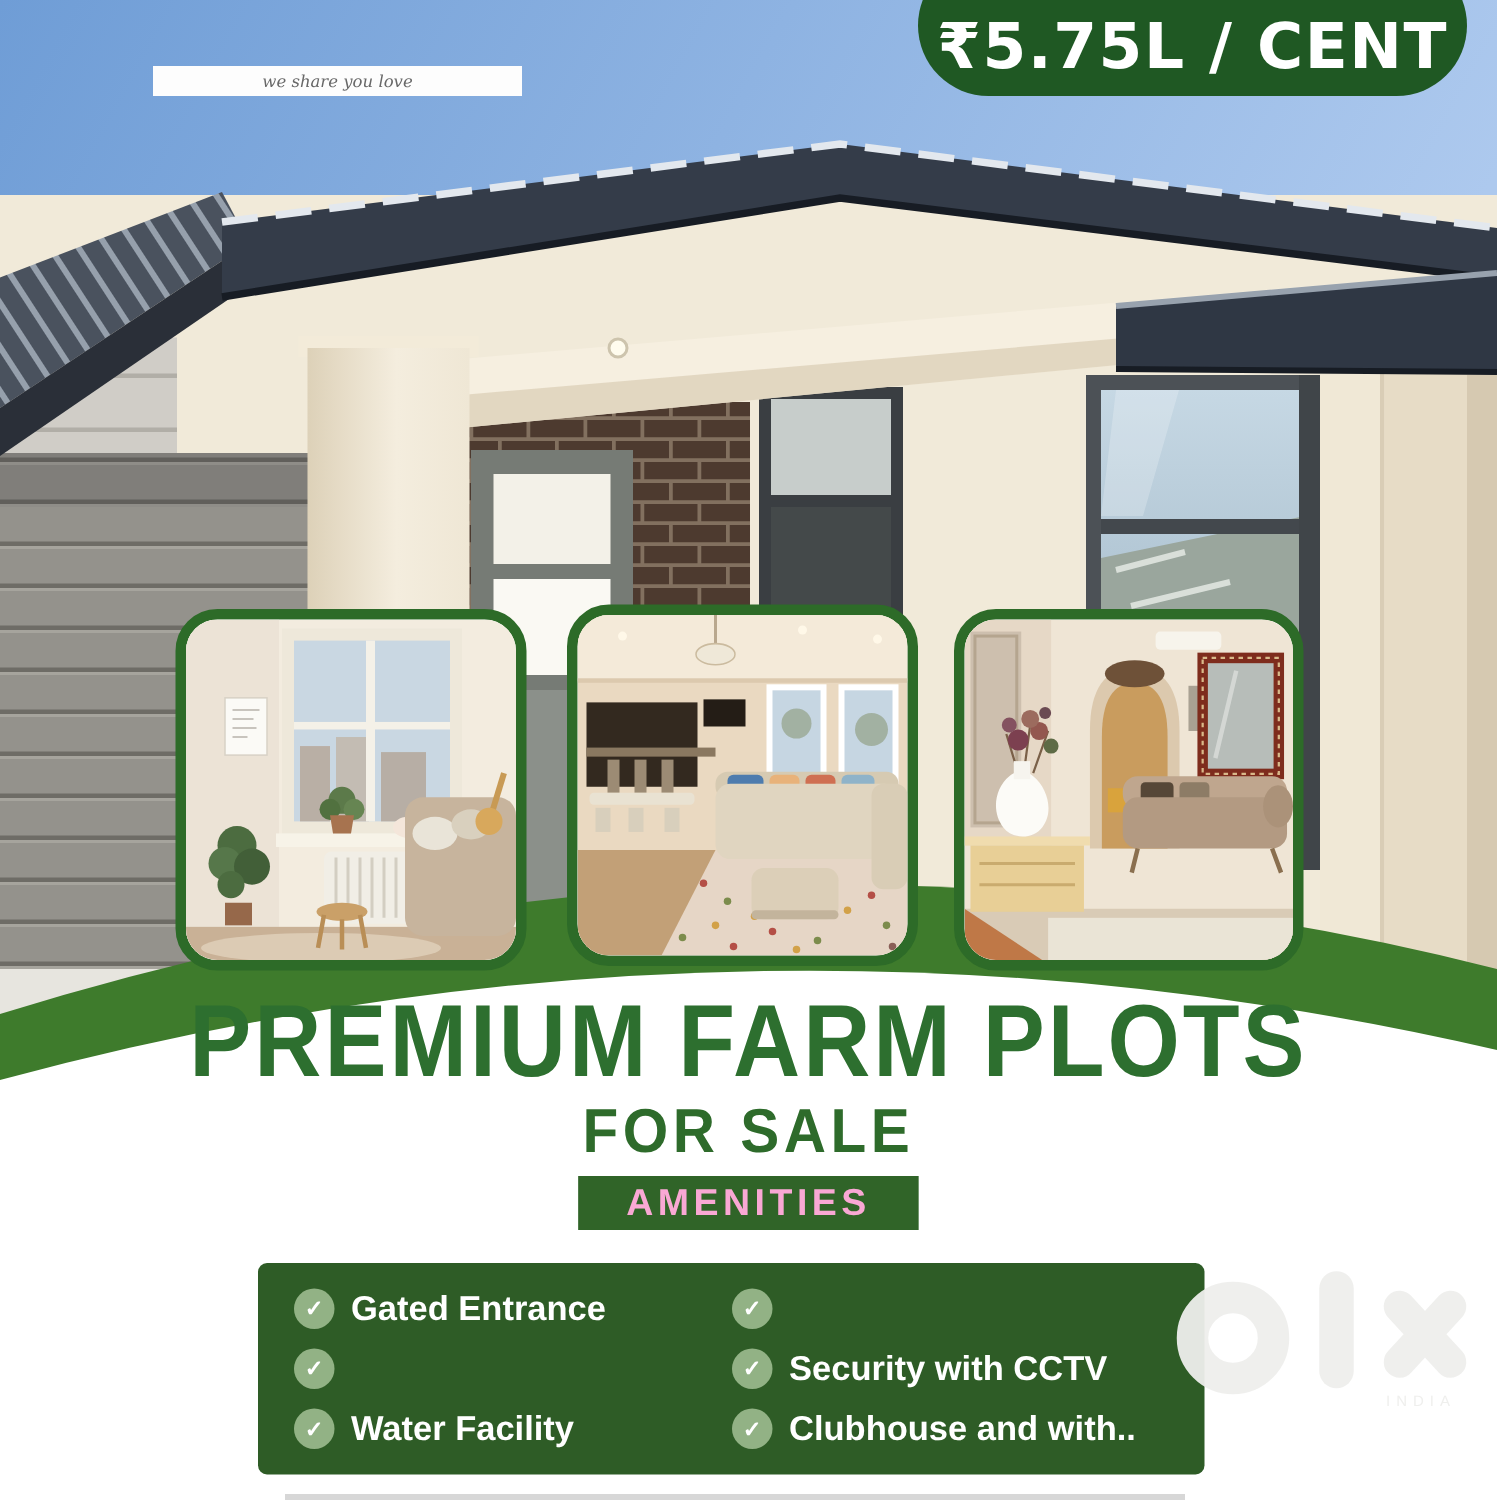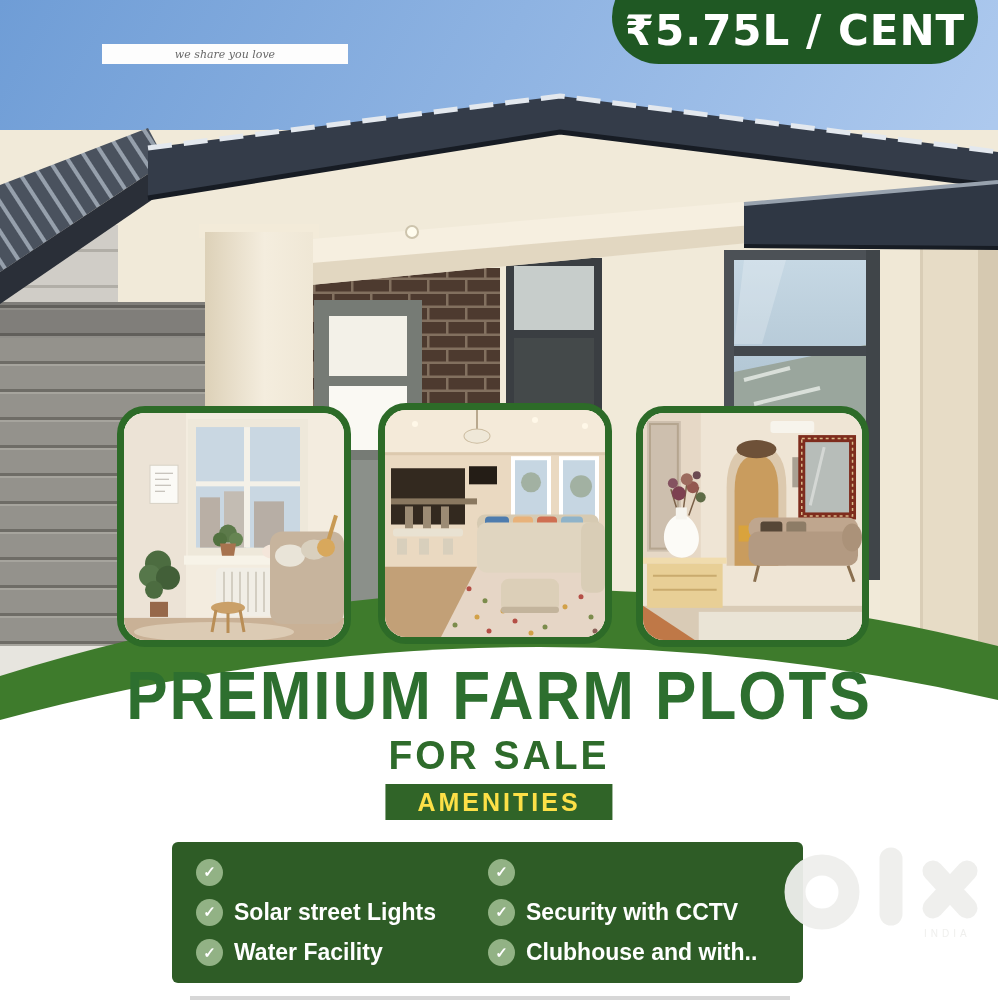--- a/index.html
+++ b/index.html
@@ -26,21 +26,21 @@
     font-size:62px;font-weight:bold;letter-spacing:2px;color:#2d6f2f;
     transform:scaleY(1.10);transform-origin:50% 0;white-space:nowrap;
   }
   .subtitle{
     position:absolute;left:0;right:0;top:732px;text-align:center;
     font-size:39px;font-weight:bold;letter-spacing:3px;color:#2e6b2b;
     transform:scaleY(1.06);transform-origin:50% 0;
   }
   .amen-label{
     position:absolute;left:50%;top:784px;transform:translateX(-50%);
-    background:#306428;color:#fde047;font-size:25px;font-weight:bold;
+    background:#306428;color:#f9a8d4;font-size:25px;font-weight:bold;
     letter-spacing:3px;height:36px;line-height:36px;padding:0 32px;
     white-space:nowrap;
   }
 
   
   .panel{
     position:absolute;left:172px;top:842px;width:631px;height:141px;
     background:#2e5c26;border-radius:6px;
     display:grid;grid-auto-flow:column;
     grid-template-rows:repeat(3,1fr);grid-template-columns:292px 1fr;
@@ -344,24 +344,24 @@
     </svg>
   </div>
 
   <div class="title">PREMIUM FARM PLOTS</div>
   <div class="subtitle">FOR SALE</div>
   <div class="amen-label">AMENITIES</div>
 
   <div class="panel">
     <div class="item">
       <span class="check">✓</span>
-    </div>
-    <div class="item">
-      <span class="check">✓</span>
-      <span>Solar street Lights</span>
+      <span>Gated Entrance</span>
+    </div>
+    <div class="item">
+      <span class="check">✓</span>
     </div>
     <div class="item">
       <span class="check">✓</span>
       <span>Water Facility</span>
     </div>
     <div class="item">
       <span class="check">✓</span>
     </div>
     <div class="item">
       <span class="check">✓</span>

